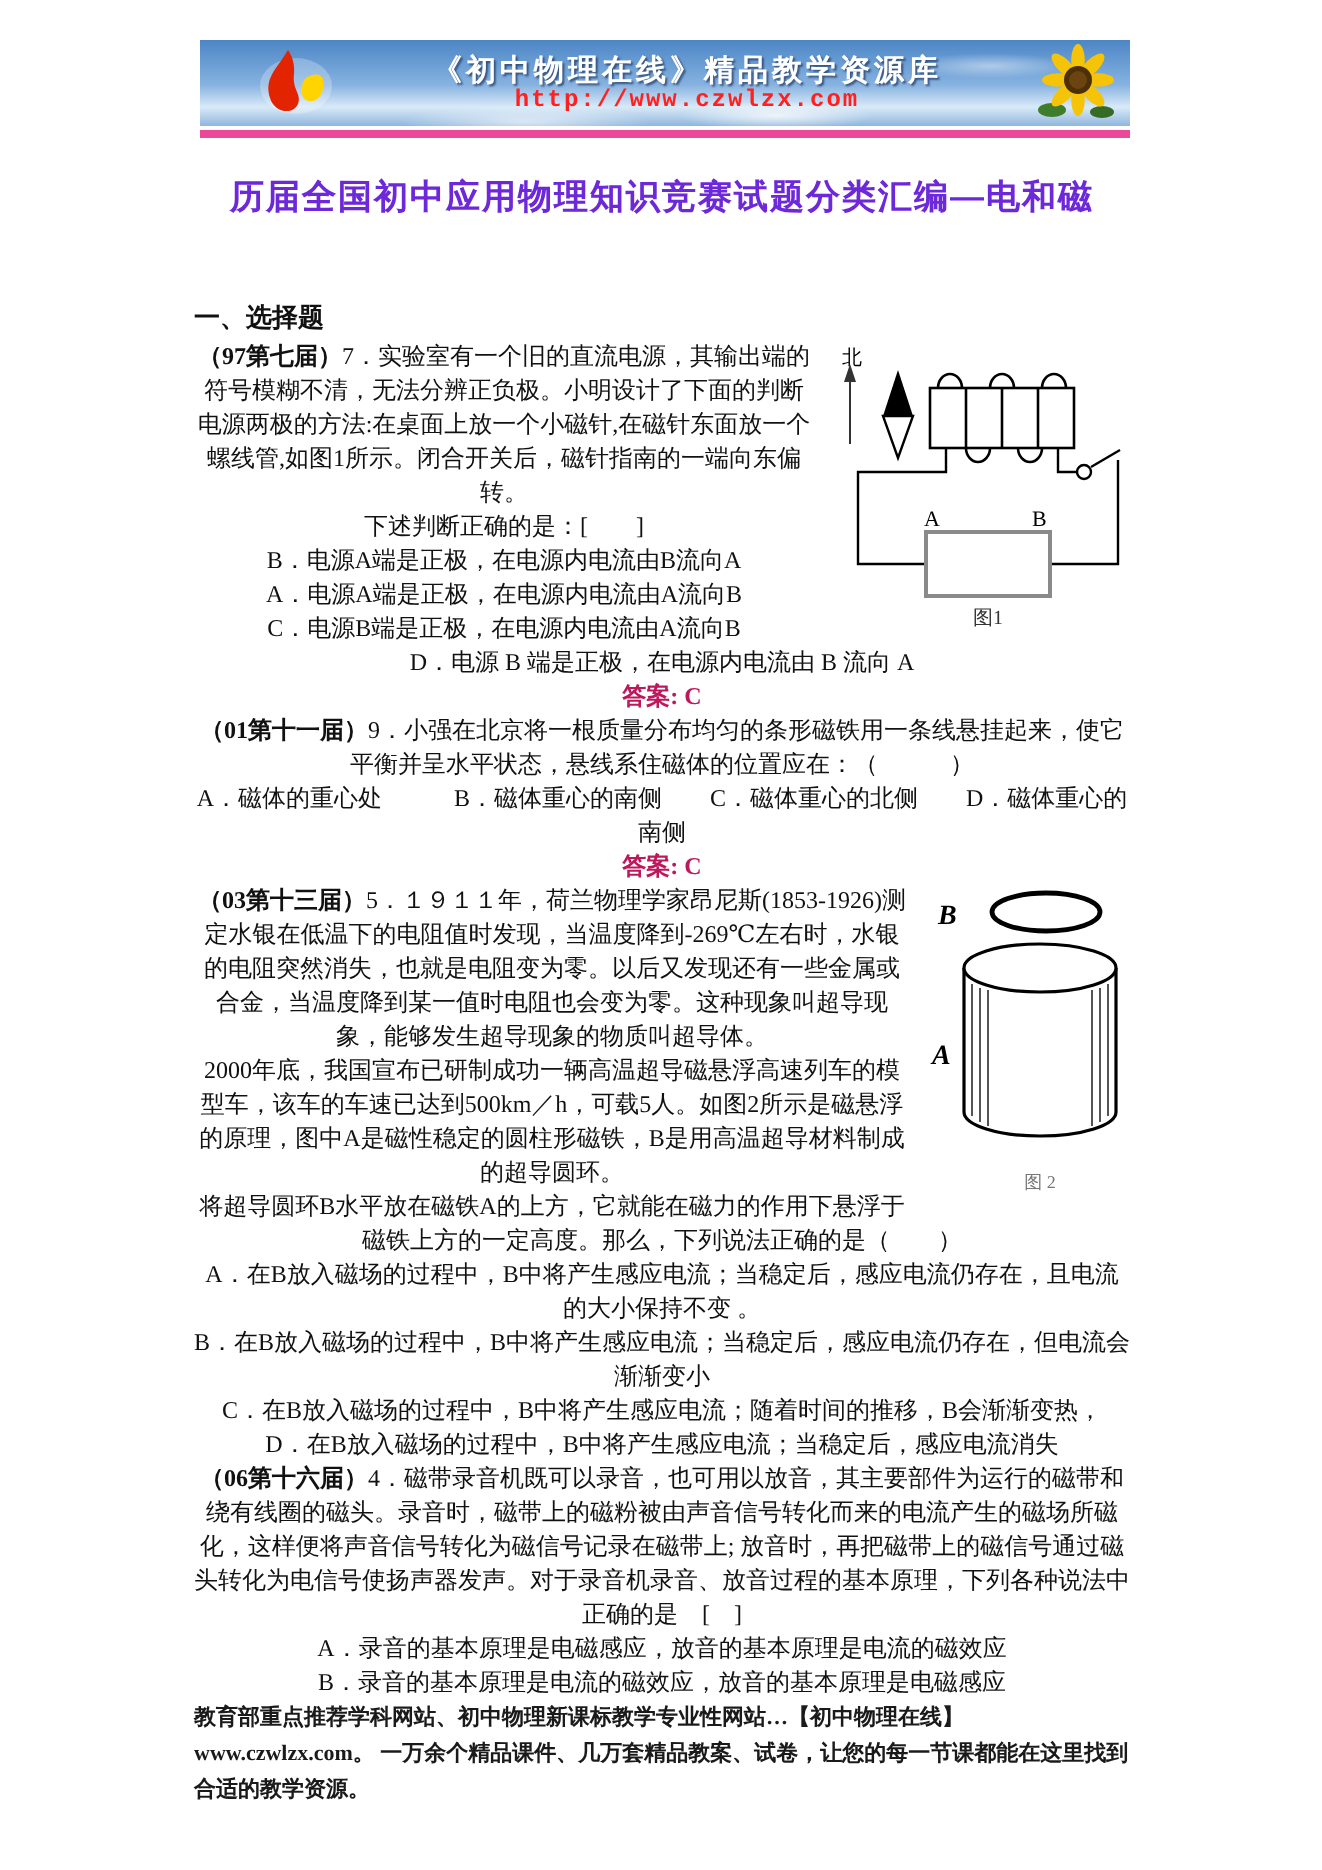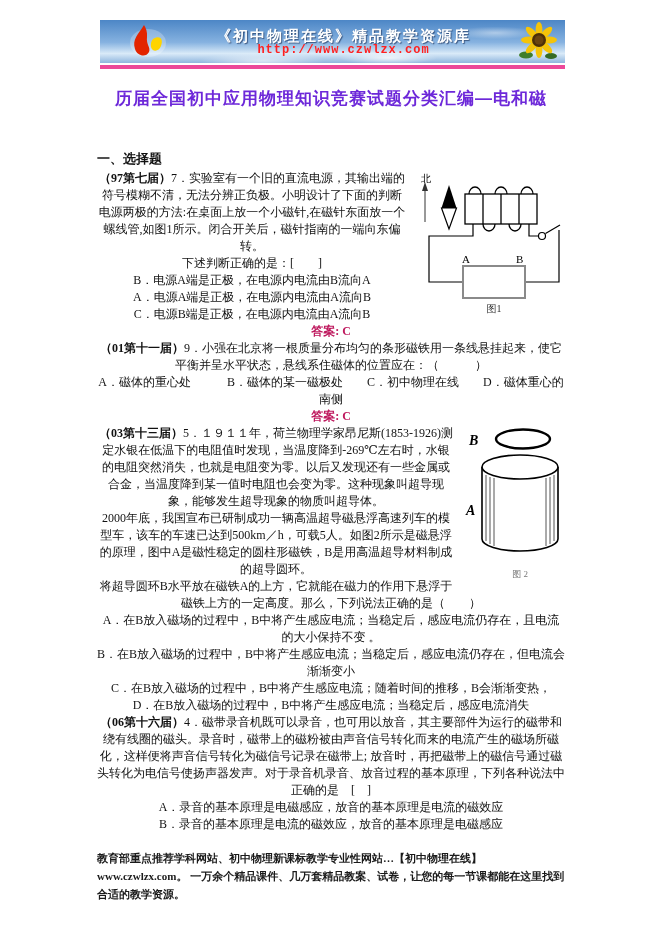--- a/index.html
+++ b/index.html
@@ -48,21 +48,21 @@
   section{overflow:visible;}
 
   
   .fig{float:right;text-align:center;}
   .fig1{width:152px;margin:0 0 2px 6px;}
   .fig2{width:100px;margin:0 0 2px 10px;}
   svg text{font-family:"Liberation Serif","DejaVu Serif",serif;}
 
   
   .footer{
-    clear:both;margin-top:16px;font-weight:bold;font-size:11px;
+    clear:both;font-weight:bold;font-size:11px;
     line-height:18px;color:#1a1a1a;
   }
 </style>
 </head>
 <body>
 
 <div class="page">
 
   <div class="banner-wrap">
     <div class="banner">
@@ -136,26 +136,27 @@
           <text x="103" y="93" font-size="11">B</text>
         </g>
         <text x="81" y="142" font-size="10" text-anchor="middle" fill="#333">图1</text>
       </svg>
     </div>
     <p><b class="q-header">（97第七届）</b><span>7．实验室有一个旧的直流电源，其输出端的符号模糊不清，无法分辨正负极。小明设计了下面的判断电源两极的方法:在桌面上放一个小磁针,在磁针东面放一个螺线管,如图1所示。闭合开关后，磁针指南的一端向东偏转。</span></p>
     <p>下述判断正确的是：[　　]</p>
     <p>B．电源A端是正极，在电源内电流由B流向A</p>
     <p>A．电源A端是正极，在电源内电流由A流向B</p>
     <p>C．电源B端是正极，在电源内电流由A流向B</p>
+    <p>D．电源 B 端是正极，在电源内电流由 B 流向 A</p>
     <p class="answer-line"><span>答案:</span> <span>C</span></p>
   </section>
 
   <section>
     <p><b class="q-header">（01第十一届）</b><span>9．小强在北京将一根质量分布均匀的条形磁铁用一条线悬挂起来，使它平衡并呈水平状态，悬线系住磁体的位置应在：（　　　）</span></p>
-    <p>A．磁体的重心处　　　B．磁体的某一磁极处　　C．初中物理在线　　D．磁体重心的南侧</p>
+    <p>A．磁体的重心处　　　B．磁体重心的南侧　　C．磁体重心的北侧　　D．磁体重心的南侧</p>
     <p class="answer-line"><span>答案:</span> <span>C</span></p>
   </section>
 
   <section>
     <div class="fig fig2">
       <svg width="100" height="158" viewBox="0 0 100 158">
         <text x="4" y="20" font-size="14" font-style="italic" font-weight="bold">B</text>
         <ellipse cx="58" cy="14" rx="27" ry="9.5" fill="none" stroke="#000" stroke-width="2.4"></ellipse>
         <g>
           <path d="M17,42 L17,114 a38,12 0 0 0 76,0 L93,42" fill="#fff" stroke="#000" stroke-width="1.6"></path>

